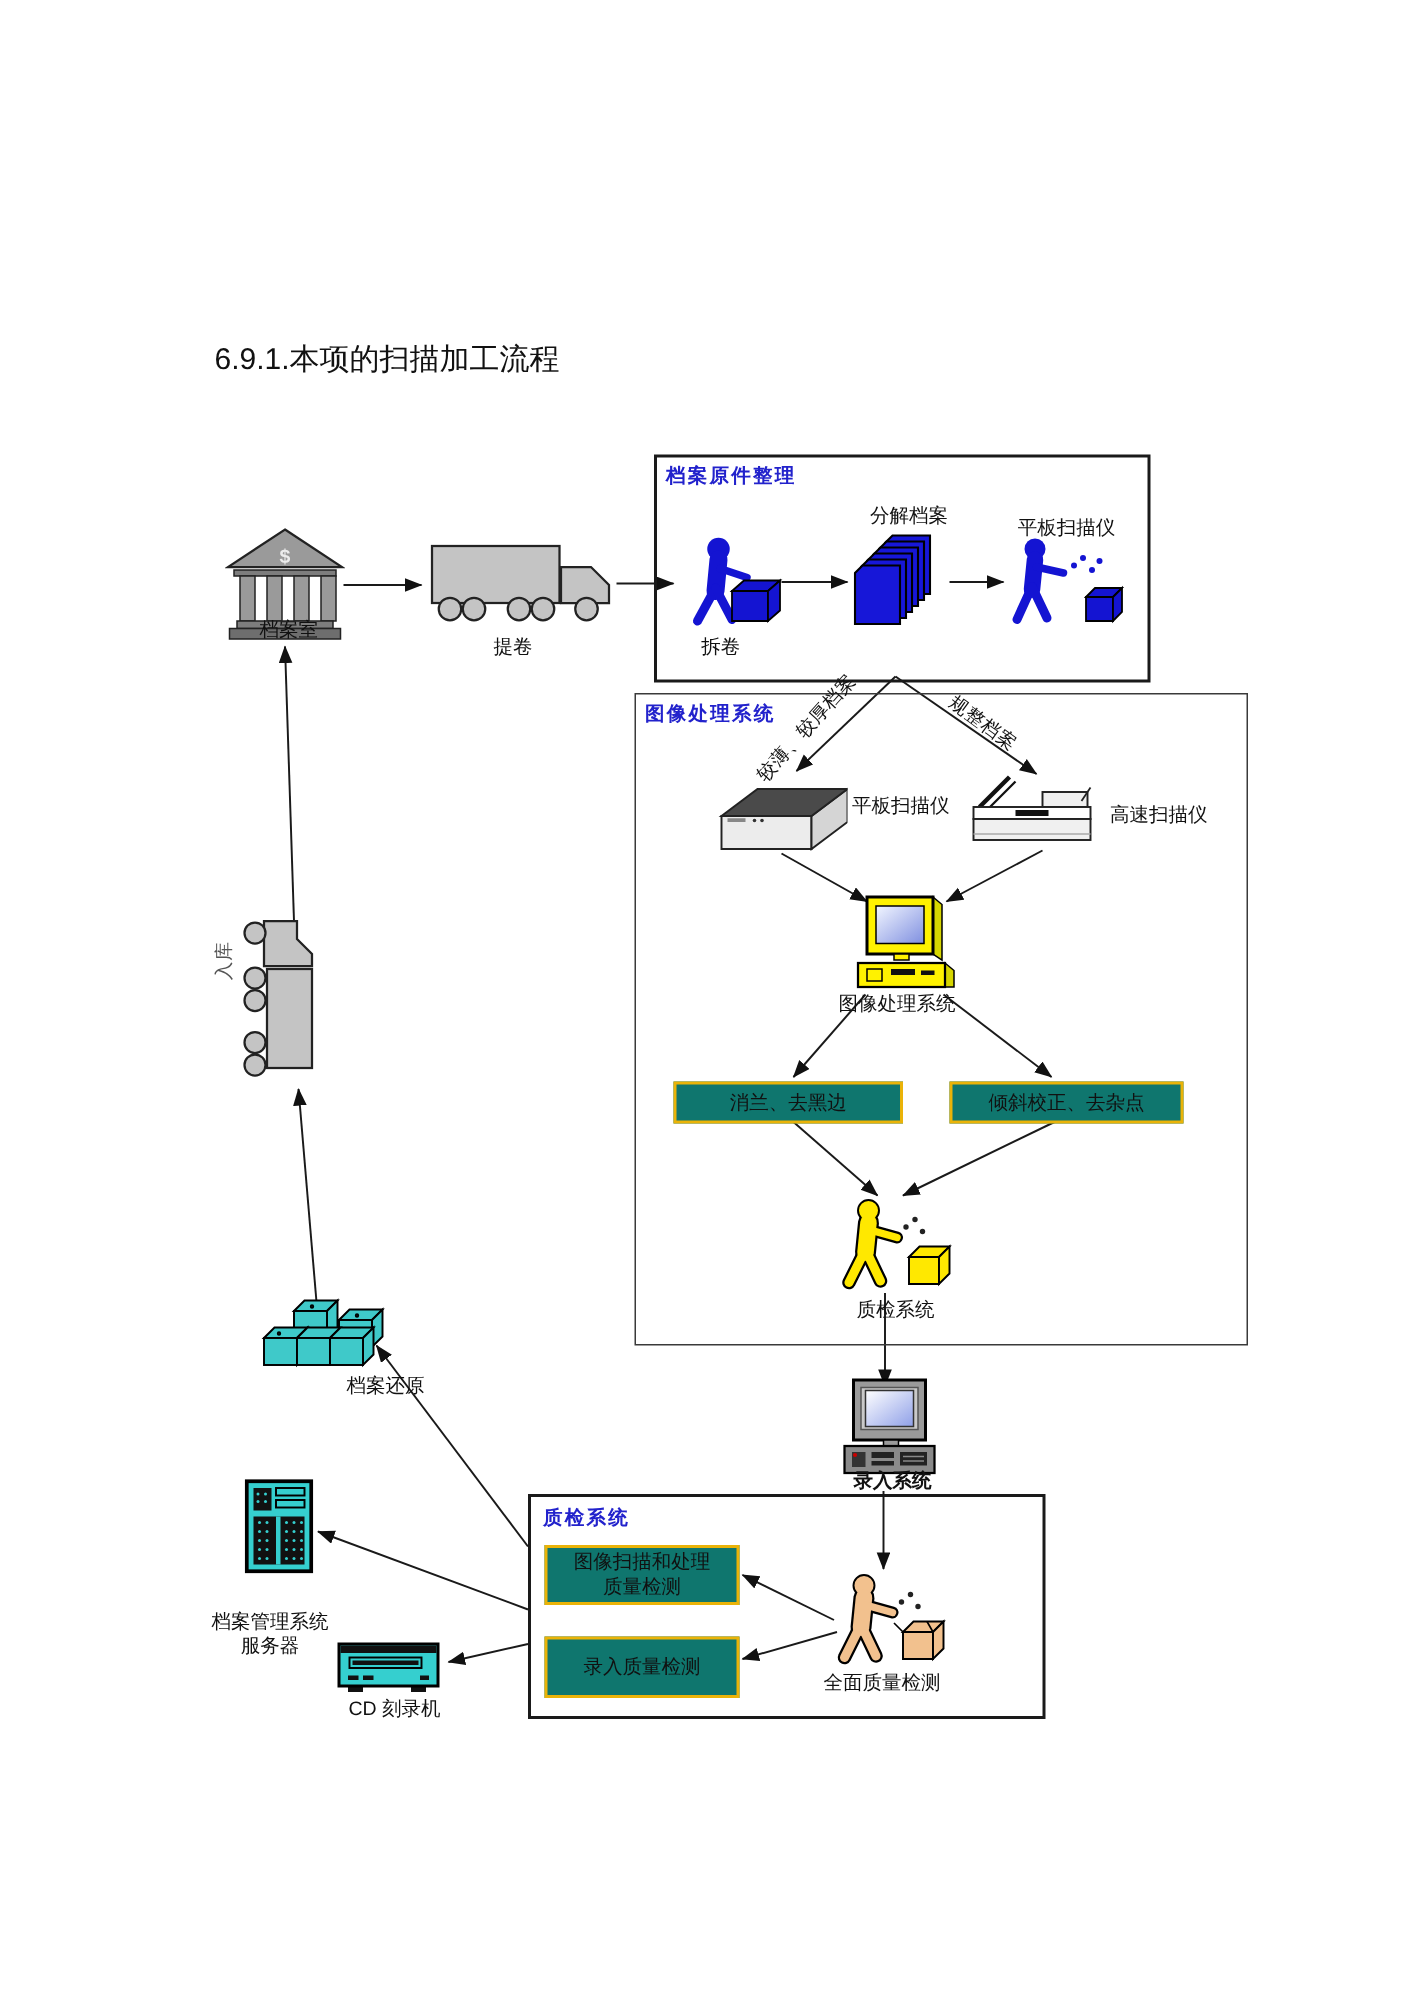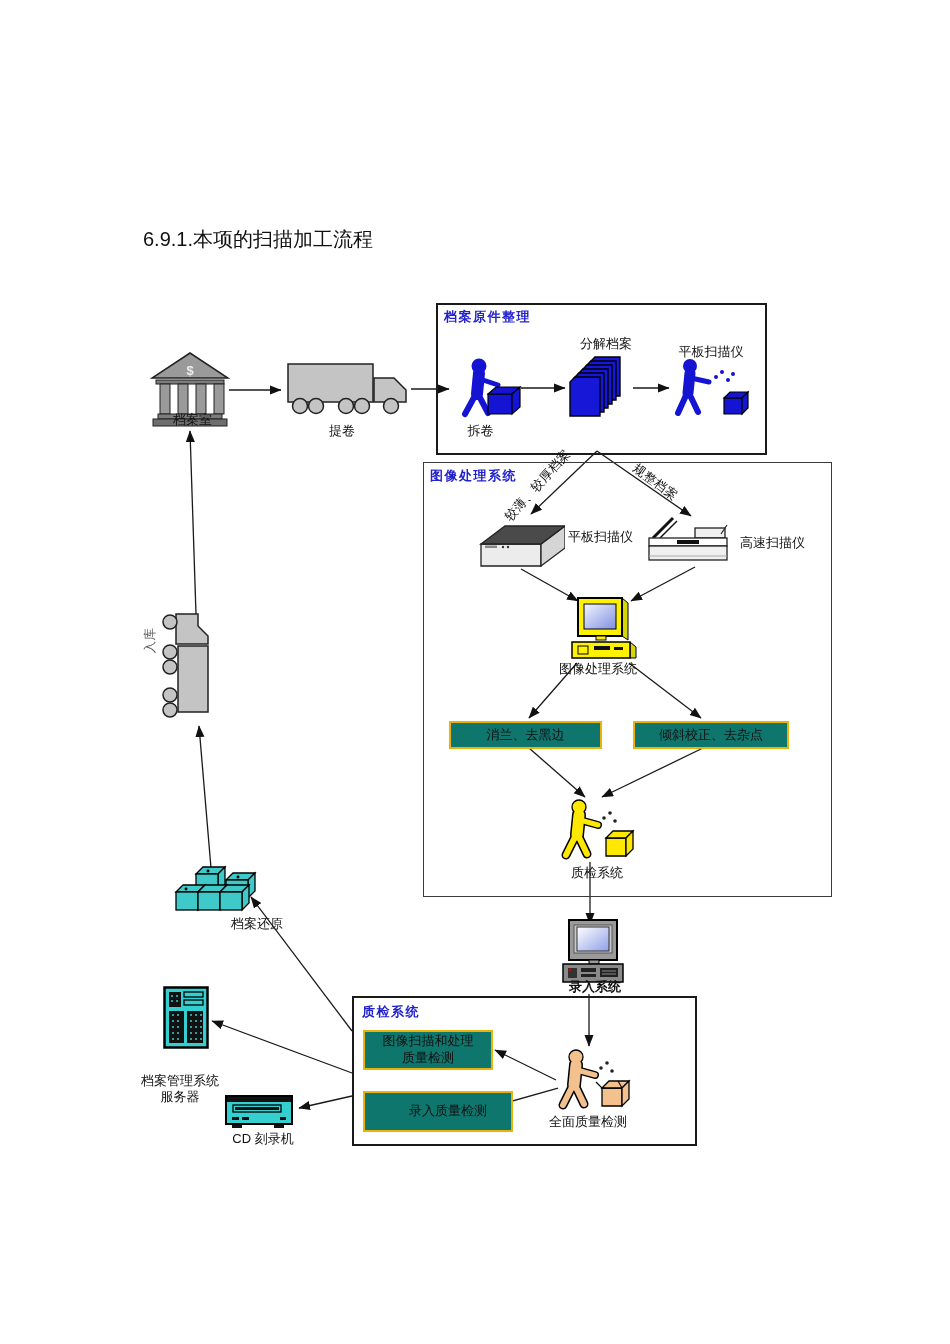--- a/index.html
+++ b/index.html
@@ -68,21 +68,21 @@
   <div class="gtitle" style="left:362px;top:1003px;">质检系统</div>
 
   <div class="pbox" style="left:449px;top:721px;width:149px;height:24px;">消兰、去黑边</div>
   <div class="pbox" style="left:633px;top:721px;width:152px;height:24px;">倾斜校正、去杂点</div>
   <div class="pbox" style="left:363px;top:1030px;width:126px;height:36px;font-size:13px;">
     <div>
       <div>图像扫描和处理</div>
       <div>质量检测</div>
     </div>
   </div>
-  <div class="pbox" style="left:363px;top:1091px;width:126px;height:37px;padding-left:20px;">录入质量检测</div>
+  <div class="pbox" style="left:363px;top:1091px;width:126px;height:37px;">录入质量检测</div>
 
   <div class="rot" style="left:478px;top:477px;width:120px;transform:rotate(-48deg);">较薄、较厚档案</div>
   <div class="rot" style="left:615px;top:474px;width:80px;transform:rotate(36deg);">规整档案</div>
   <div class="rot" style="left:128px;top:632px;width:44px;transform:rotate(-90deg);color:#555;">入库</div>
 
   <svg class="icon" style="left:150px;top:350px;" width="80" height="78">
     <polygon points="40,3 78,28 2,28" fill="#9a9a9a" stroke="#222" stroke-width="1.5"></polygon>
     <text x="40" y="25" text-anchor="middle" font-size="13" font-weight="bold" fill="#ececec">$</text>
     <rect x="6" y="30" width="68" height="4" fill="#7d7d7d" stroke="#222"></rect>
     <rect x="10" y="34" width="10" height="30" fill="#9a9a9a" stroke="#222"></rect>

